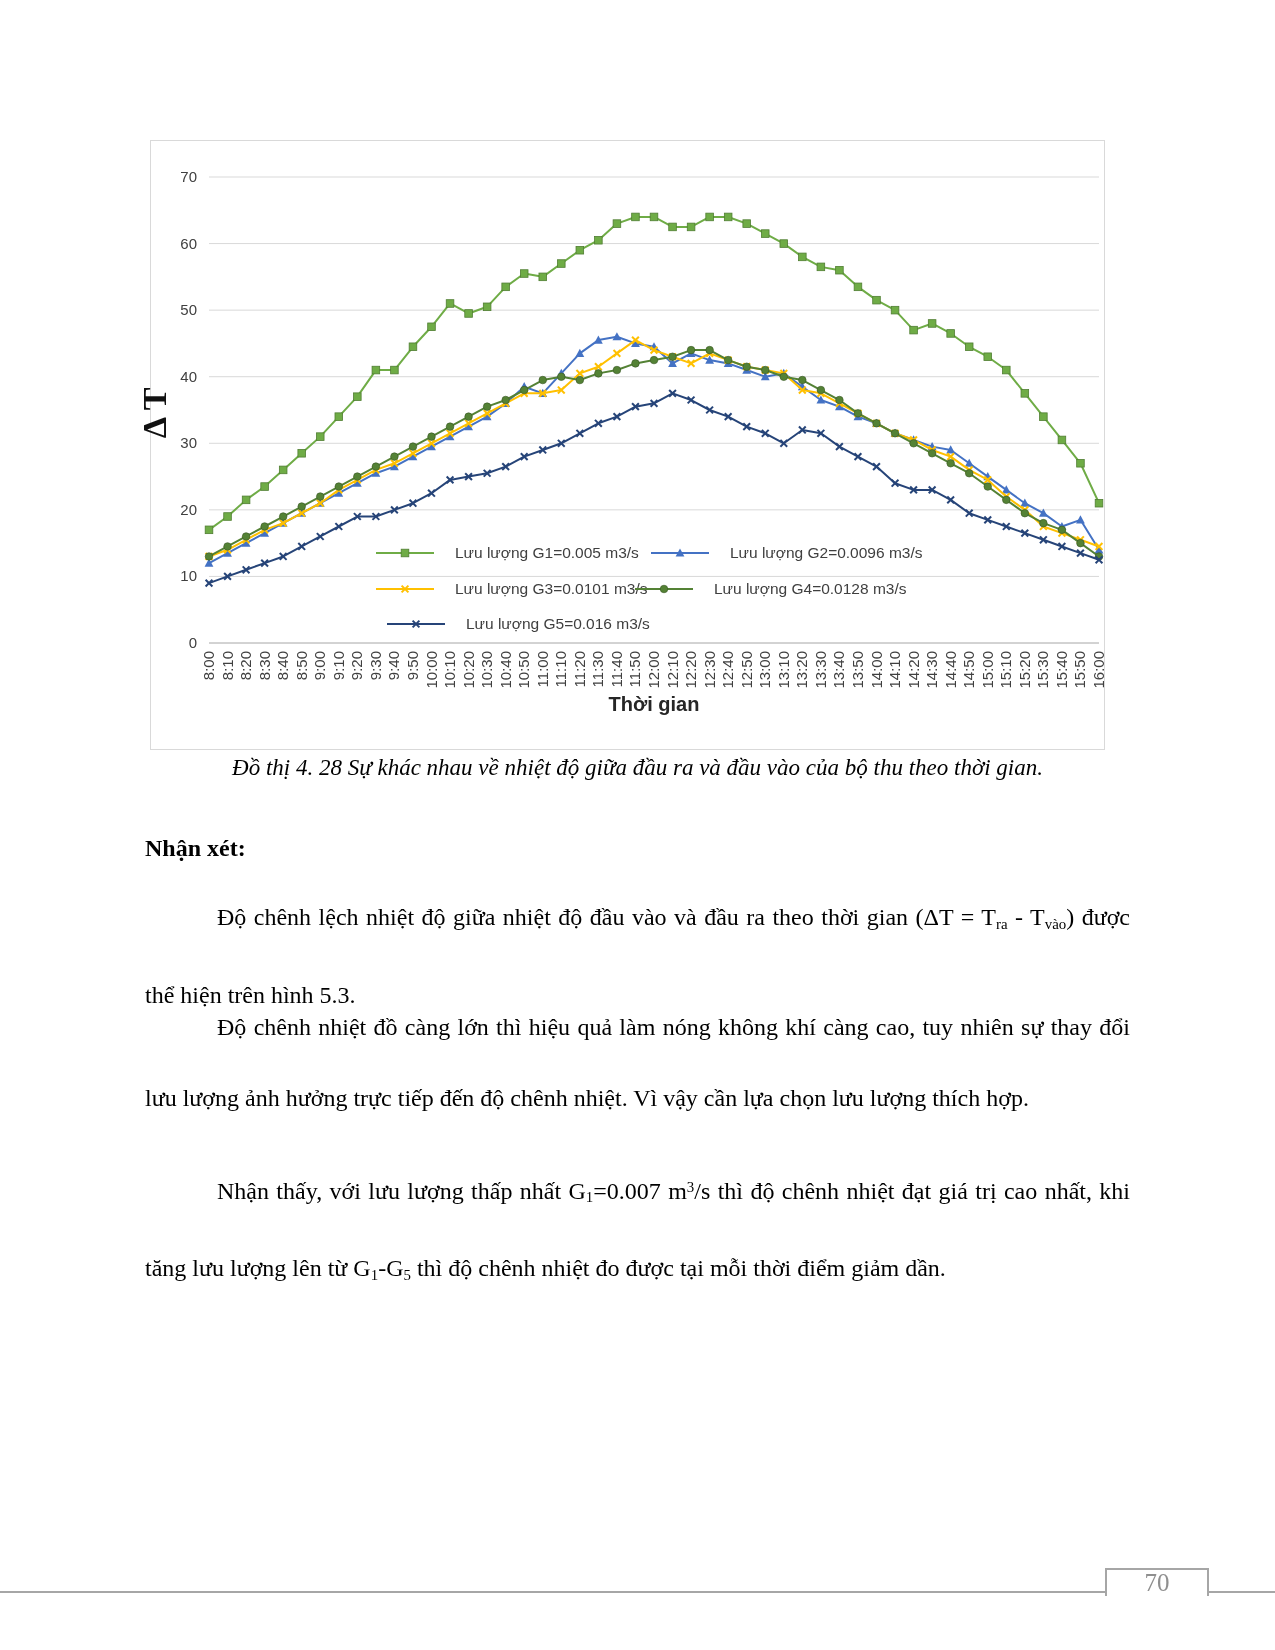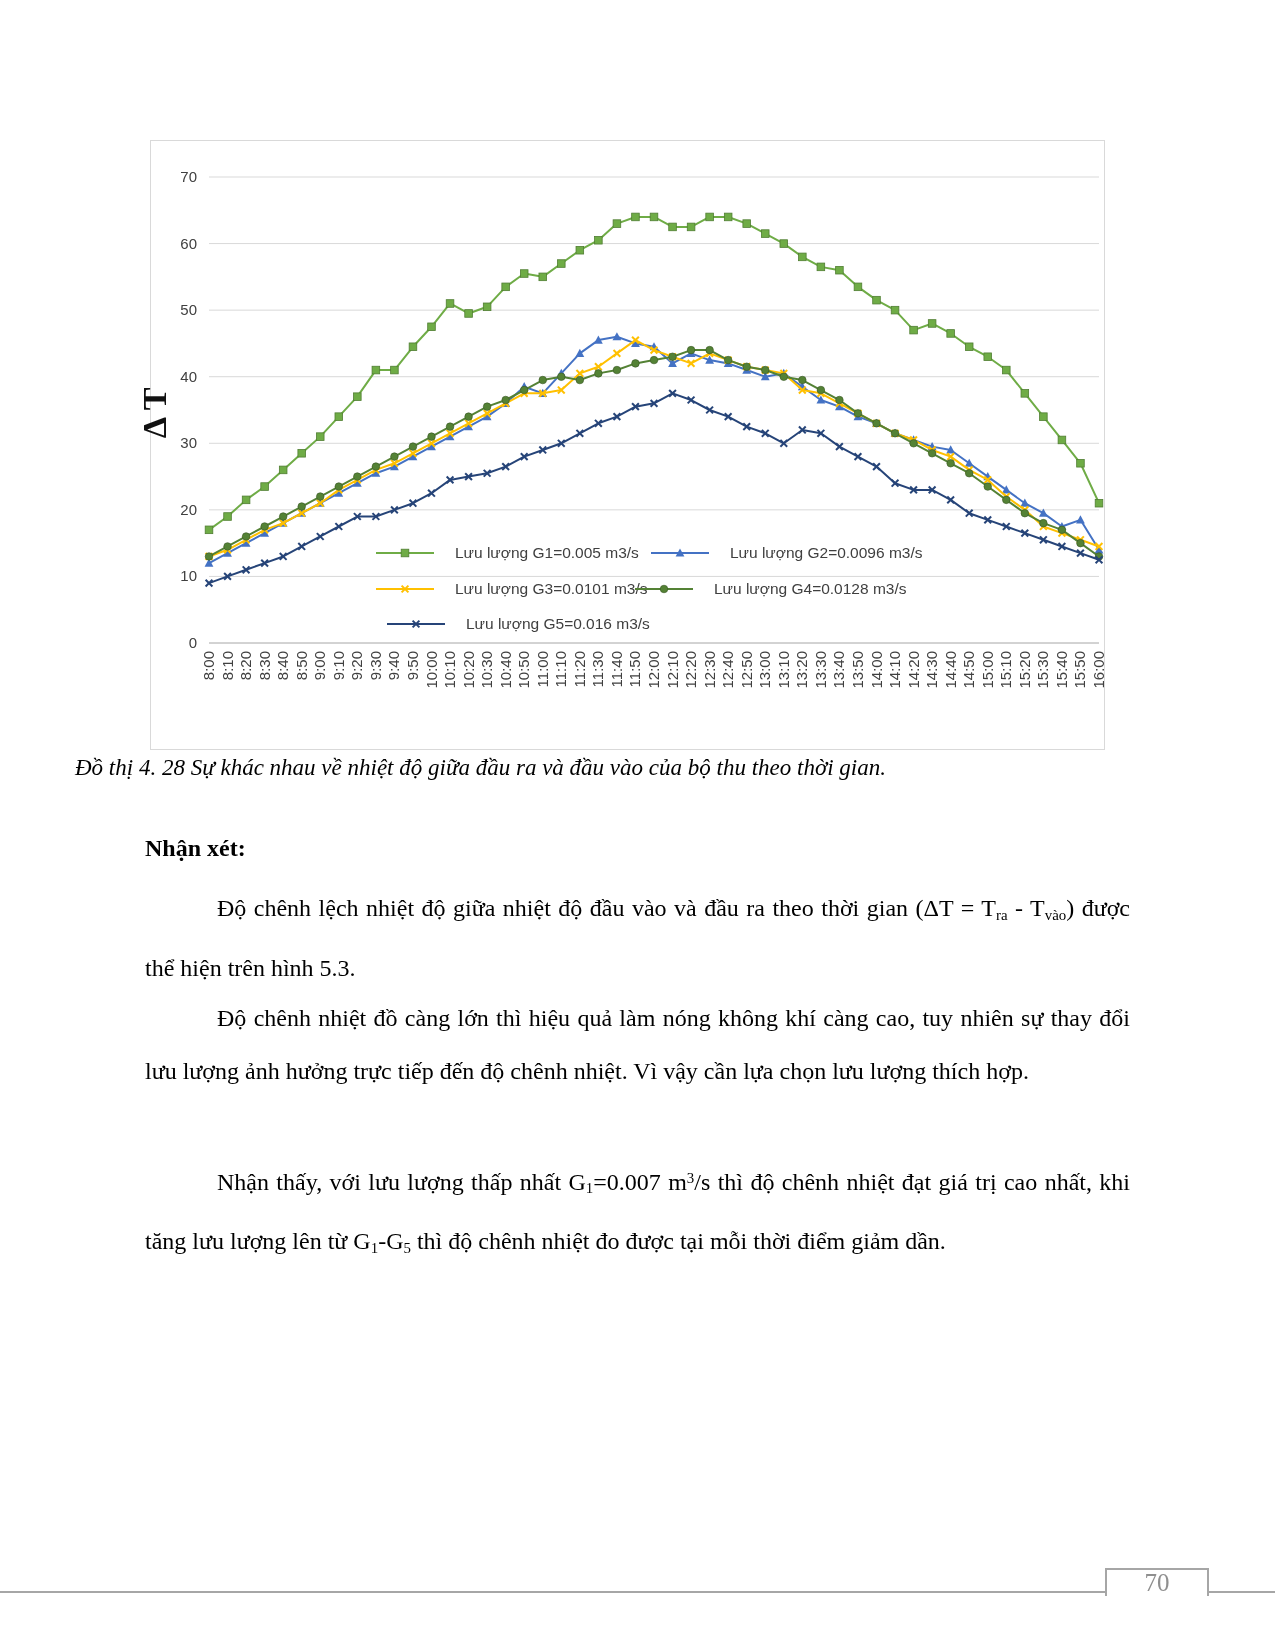--- a/index.html
+++ b/index.html
@@ -15,24 +15,24 @@
            font-family:"Liberation Serif",serif;font-weight:bold;font-size:34px;color:#111;}
   .x-title{position:absolute;left:58px;top:552px;width:890px;text-align:center;
            font-family:"Liberation Sans",sans-serif;font-weight:bold;font-size:20px;color:#262626;}
   .legend-item{position:absolute;display:flex;align-items:center;gap:21px;height:20px;
                font-family:"Liberation Sans",sans-serif;font-size:15.5px;color:#3f3f3f;white-space:nowrap;}
   .lg1{left:225px;top:402px}.lg2{left:500px;top:402px}
   .lg3{left:225px;top:438px}.lg4{left:484px;top:438px}
   .lg5{left:236px;top:473px}
 
   
-  .caption{position:absolute;left:75px;top:755px;width:1125px;
+  .caption{position:absolute;left:75px;top:755px;width:1125px;text-align:center;
            font-style:italic;font-size:23px;}
   .heading{position:absolute;left:145px;top:835px;font-weight:bold;font-size:24px;}
-  .para{position:absolute;left:145px;width:985px;font-size:24px;line-height:53px;
+  .para{position:absolute;left:145px;width:985px;font-size:24px;line-height:71px;
         text-align:justify;}
   .indent{text-indent:72px;}
   .p1{top:882px}.p2{top:992px}.p3{top:1152px}.p4{top:1262px}
   .sub{vertical-align:-0.25em;font-size:0.62em;}
   .sup{vertical-align:0.45em;font-size:0.62em;}
 
   
   .footer-rule{position:absolute;left:0;top:1591px;width:1275px;height:2px;background:#a6a6a6;}
   .page-number-box{position:absolute;left:1105px;top:1568px;width:100px;height:26px;
                    background:#fff;border:2px solid #a6a6a6;border-bottom:none;
@@ -453,20 +453,21 @@
         <line x1="888.975" y1="395.41428571428577" x2="895.775" y2="402.2142857142857" stroke="#264478" stroke-width="2"></line>
         <line x1="888.975" y1="402.2142857142857" x2="895.775" y2="395.41428571428577" stroke="#264478" stroke-width="2"></line>
         <line x1="907.5166666666667" y1="402.07142857142856" x2="914.3166666666666" y2="408.8714285714285" stroke="#264478" stroke-width="2"></line>
         <line x1="907.5166666666667" y1="408.8714285714285" x2="914.3166666666666" y2="402.07142857142856" stroke="#264478" stroke-width="2"></line>
         <line x1="926.0583333333334" y1="408.72857142857146" x2="932.8583333333333" y2="415.5285714285714" stroke="#264478" stroke-width="2"></line>
         <line x1="926.0583333333334" y1="415.5285714285714" x2="932.8583333333333" y2="408.72857142857146" stroke="#264478" stroke-width="2"></line>
         <line x1="944.6" y1="415.3857142857143" x2="951.4" y2="422.18571428571425" stroke="#264478" stroke-width="2"></line>
         <line x1="944.6" y1="422.18571428571425" x2="951.4" y2="415.3857142857143" stroke="#264478" stroke-width="2"></line>
       </svg>
     <div class="y-title">Δ T</div>
+    <div class="x-title">Thời gian</div>
 
     <div class="legend-item lg1">
       <svg class="lg" width="58" height="14">
           <line x1="0" y1="7" x2="58" y2="7" stroke="#6fac46" stroke-width="2"></line>
           <rect x="25.2" y="3.2" width="7.6" height="7.6" fill="#6fac46" stroke="#507e32" stroke-width="0.8"></rect>
         </svg>
       <span>Lưu lượng G1=0.005 m3/s</span>
     </div>
     <div class="legend-item lg2">
       <svg class="lg" width="58" height="14">

